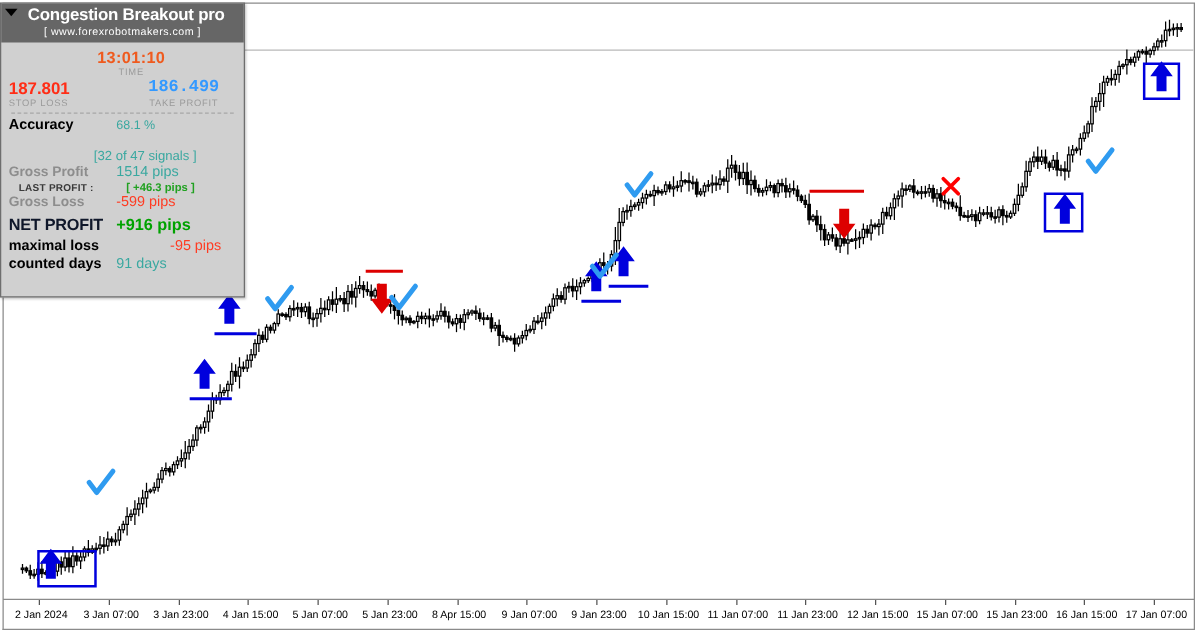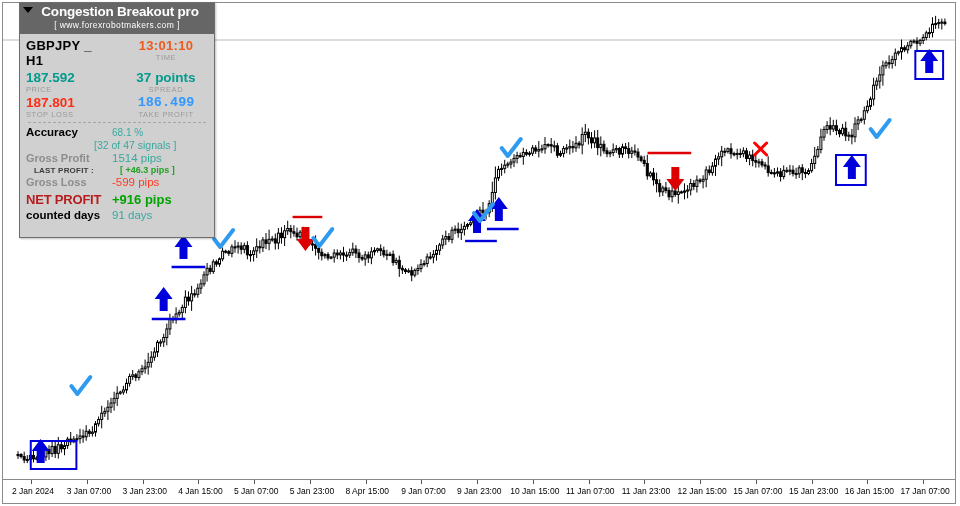--- a/index.html
+++ b/index.html
@@ -22,21 +22,21 @@
     border-bottom:1px solid #8a8a8a;box-sizing:border-box;
   }
   .axis-tick{
     position:absolute;top:6px;font-size:8.5px;color:#000;
     white-space:nowrap;font-family:"Liberation Sans",sans-serif;
   }
   .axis-tick-mark{position:absolute;top:0;width:1px;height:4px;background:#555;}
 
   
   #info-panel{
-    position:absolute;left:19px;top:2px;width:196px;height:236px;
+    position:absolute;left:0;top:2px;width:196px;height:236px;
     background:#d0d0d0;border:1px solid #6e6e6e;box-sizing:border-box;
     box-shadow:1px 1px 2px rgba(0,0,0,.25);
   }
   #panel-header{
     position:relative;height:31px;background:#666666;box-sizing:border-box;padding:1px 0 0 0;
   }
   #panel-title{
     color:#ffffff;font-size:13.5px;font-weight:bold;text-align:center;
     line-height:16px;letter-spacing:-.2px;padding-left:6px;
   }
@@ -65,29 +65,29 @@
 
   .divider{border-top:1px dashed #a6a6a6;margin:3px 2px 3px 2px;}
 
   .srow{display:flex;align-items:baseline;margin:1px 0;}
   .s-key{width:86px;flex:0 0 86px;}
   .s-val{flex:1 1 auto;}
 
   .k-bold{font-size:11.5px;font-weight:bold;color:#000;}
   .k-gray{font-size:11px;font-weight:bold;color:#8d8d8d;}
   .k-small{font-size:8px;font-weight:bold;color:#3a3a3a;letter-spacing:.2px;padding-left:8px;}
-  .k-net{font-size:13px;font-weight:bold;color:#b91c1c;letter-spacing:-.2px;}
+  .k-net{font-size:13px;font-weight:bold;color:#0f172a;letter-spacing:-.2px;}
 
   .val-teal{font-size:10px;color:#3aa8a0;}
   .val-teal2{font-size:11.5px;color:#3aa8a0;}
   .val-green{font-size:9px;color:#21a121;font-weight:bold;}
   .val-red{font-size:11.5px;color:#ff3b22;}
   .val-netgreen{font-size:13px;font-weight:bold;color:#00a200;}
   .val-sub{font-size:10.5px;color:#3aa8a0;text-align:right;width:100%;}
-  .indent-r{padding-left:40px;}
+  .indent-r{padding-left:40px;margin-top:12px;}
 </style>
 </head>
 <body>
 
 <div id="app">
 
   <div id="chart-frame">
     <div id="chart-plot">
       <svg id="chart-svg" width="952" height="476">
         <g id="gridlines">
@@ -776,39 +776,26 @@
 
     <div id="panel-header">
       <div id="collapse-icon"></div>
       <div id="panel-title">Congestion Breakout pro</div>
       <div id="panel-subtitle">[ www.forexrobotmakers.com ]</div>
     </div>
 
     <div id="panel-body">
 
       <div class="prow">
-        <div class="pcell">
-          <div class="v-sym">GBPJPY _ H1</div>
-        </div>
         <div class="pcell r">
           <div class="v-time">13:01:10</div>
           <div class="lbl">TIME</div>
         </div>
       </div>
 
-      <div class="prow" style="margin-top:2px;">
-        <div class="pcell">
-          <div class="v-price">187.592</div>
-          <div class="lbl">PRICE</div>
-        </div>
-        <div class="pcell r">
-          <div class="v-spread">37 points</div>
-          <div class="lbl">SPREAD</div>
-        </div>
-      </div>
 
       <div class="prow" style="margin-top:1px;">
         <div class="pcell">
           <div class="v-sl">187.801</div>
           <div class="lbl">STOP LOSS</div>
         </div>
         <div class="pcell r">
           <div class="v-tp">186.499</div>
           <div class="lbl">TAKE PROFIT</div>
         </div>
@@ -839,20 +826,24 @@
       <div class="srow">
         <div class="s-key k-gray">Gross Loss</div>
         <div class="s-val val-red">-599 pips</div>
       </div>
 
       <div class="srow" style="margin-top:4px;">
         <div class="s-key k-net">NET PROFIT</div>
         <div class="s-val val-netgreen">+916 pips</div>
       </div>
 
+      <div class="srow" style="margin-top:4px;">
+        <div class="s-key k-bold">maximal loss</div>
+        <div class="s-val val-red" style="text-align:right;padding-right:12px;">-95 pips</div>
+      </div>
 
       <div class="srow" style="margin-top:2px;">
         <div class="s-key k-bold">counted days</div>
         <div class="s-val val-teal2">91 days</div>
       </div>
 
     </div>
   </div>
 
 </div>

